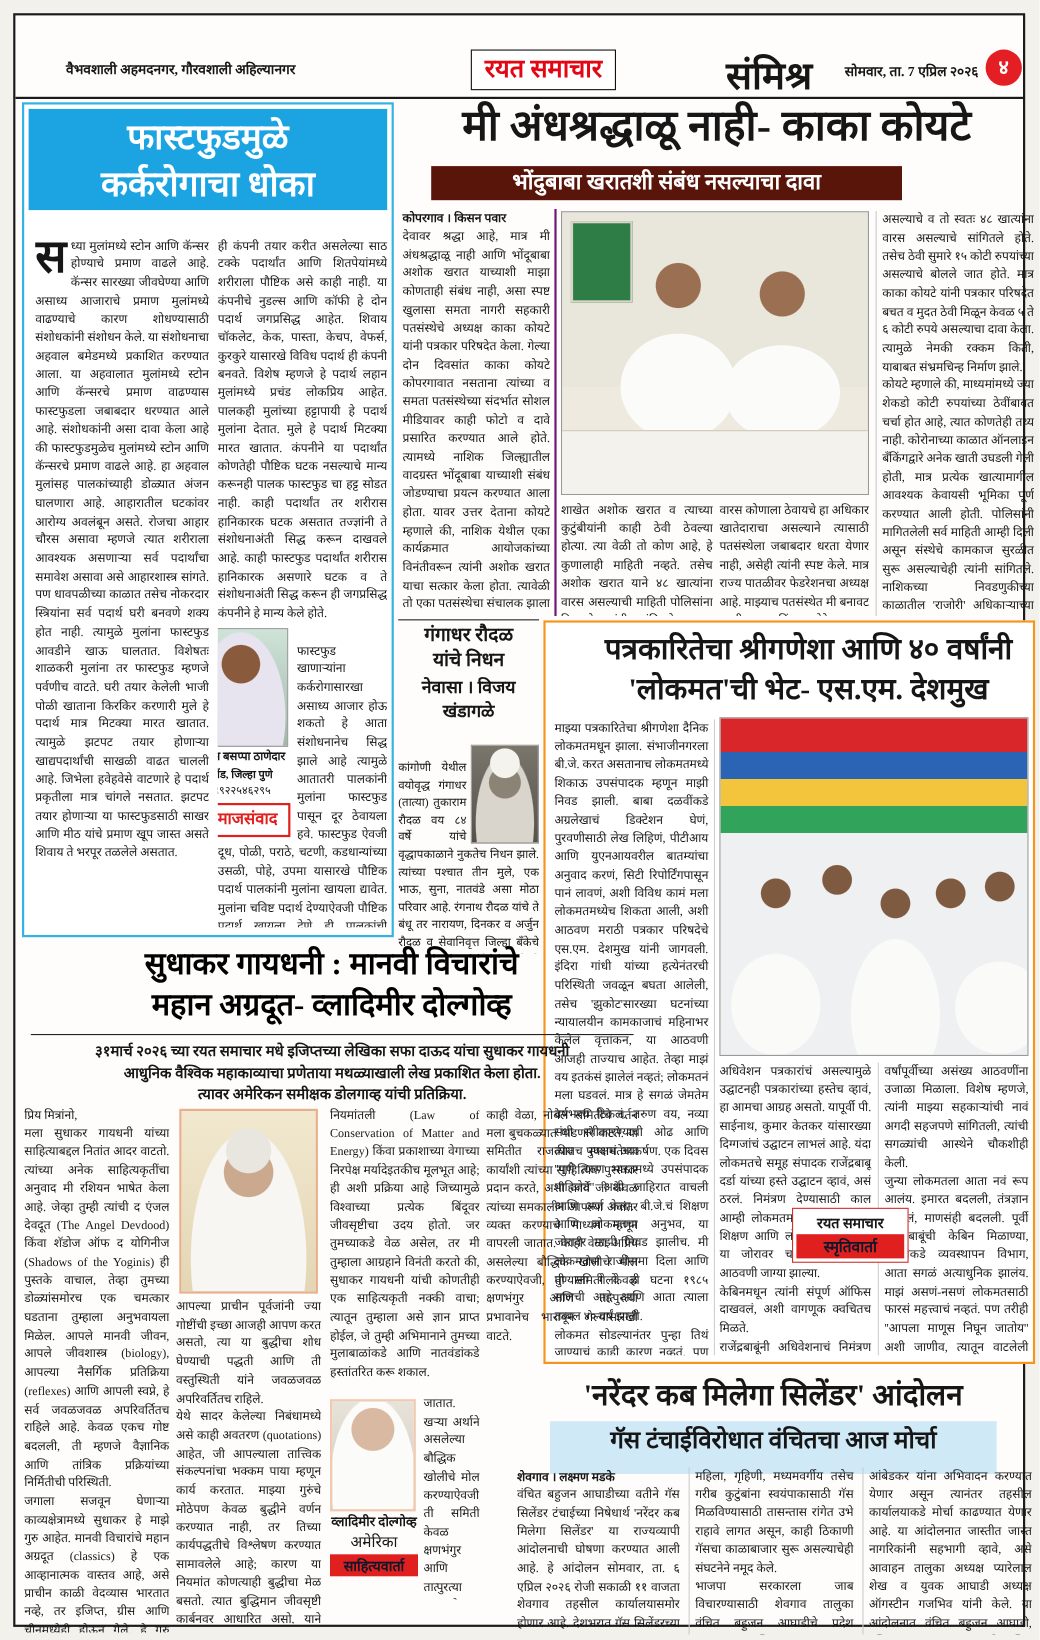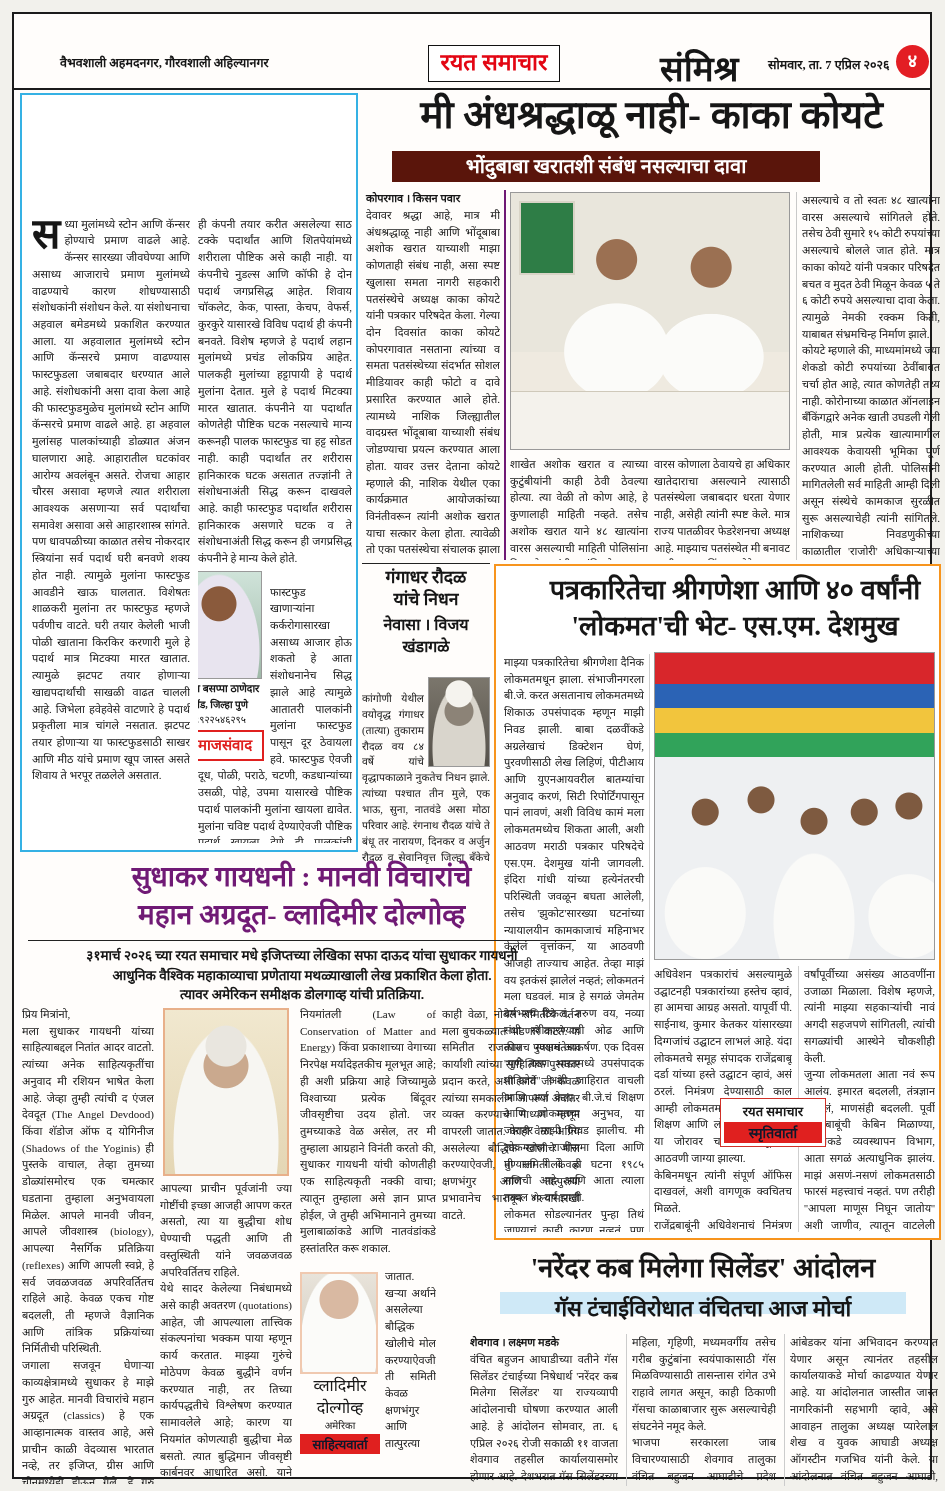--- a/index.html
+++ b/index.html
@@ -26,20 +26,23 @@
 
 <div class="abs" style="left:60px; top:54px; width:300px; font-weight:bold; font-size:12.5px;">वैभवशाली अहमदनगर, गौरवशाली अहिल्यानगर</div>
 <div class="abs mast-box" style="left:428px; top:45px; width:132px; height:37px;">रयत समाचार</div>
 <div class="abs" style="left:660px; top:44px; font-weight:bold; font-size:35px;">संमिश्र</div>
 <div class="abs" style="left:768px; top:56px; font-weight:bold; font-size:12.5px;">सोमवार, ता. 7 एप्रिल  २०२६</div>
 <div class="abs" style="left:896px; top:45px; width:33px; height:33px; border-radius:50%; background:#e31e24;
      color:#fff; font-weight:bold; font-size:18px; text-align:center; line-height:33px;">४</div>
 <div class="abs" style="left:14px; top:88px; width:917px; border-top:2px solid #1b1b1b;"></div>
 
 <div class="abs" style="left:20px; top:93px; width:338px; height:759px; border:2px solid #35b1e4; background:#fff;">
+  <div class="head-center" style="margin:4px; height:92px; background:#1ca4e2; color:#fff; font-size:32px;
+       line-height:1.35; white-space:pre-line; padding-top:4px;">फास्टफुडमुळे
+कर्करोगाचा धोका</div>
 
   <div class="col" style="position:absolute; left:10px; top:104px; width:158px; height:640px;">
     <span class="dropcap">स</span><span>ध्या मुलांमध्ये स्टोन आणि कॅन्सर होण्याचे प्रमाण वाढले आहे. कॅन्सर सारख्या जीवघेण्या आणि असाध्य आजाराचे प्रमाण मुलांमध्ये वाढण्याचे कारण शोधण्यासाठी संशोधकांनी संशोधन केले. या संशोधनाचा अहवाल बमेडमध्ये प्रकाशित करण्यात आला. या अहवालात मुलांमध्ये स्टोन आणि कॅन्सरचे प्रमाण वाढण्यास फास्टफुडला जबाबदार धरण्यात आले आहे. संशोधकांनी असा दावा केला आहे की फास्टफुडमुळेच मुलांमध्ये स्टोन आणि कॅन्सरचे प्रमाण वाढले आहे. हा अहवाल मुलांसह पालकांच्याही डोळ्यात अंजन घालणारा आहे. आहारातील घटकांवर आरोग्य अवलंबून असते. रोजचा आहार चौरस असावा म्हणजे त्यात शरीराला आवश्यक असणाऱ्या सर्व पदार्थांचा समावेश असावा असे आहारशास्त्र सांगते. पण धावपळीच्या काळात तसेच नोकरदार स्त्रियांना सर्व पदार्थ घरी बनवणे शक्य होत नाही. त्यामुळे मुलांना फास्टफुड आवडीने खाऊ घालतात. विशेषतः शाळकरी मुलांना तर फास्टफुड म्हणजे पर्वणीच वाटते. घरी तयार केलेली भाजी पोळी खाताना किरकिर करणारी मुले हे पदार्थ मात्र मिटक्या मारत खातात. त्यामुळे झटपट तयार होणाऱ्या खाद्यपदार्थांची साखळी वाढत चालली आहे. जिभेला हवेहवेसे वाटणारे हे पदार्थ प्रकृतीला मात्र चांगले नसतात. झटपट तयार होणाऱ्या या फास्टफुडसाठी साखर आणि मीठ यांचे प्रमाण खूप जास्त असते शिवाय ते भरपूर तळलेले असतात.</span>
   </div>
 
   <div class="col" style="position:absolute; left:176px; top:104px; width:154px; height:644px;">
     <span>ही कंपनी तयार करीत असलेल्या साठ टक्के पदार्थांत आणि शितपेयांमध्ये शरीराला पौष्टिक असे काही नाही. या कंपनीचे नुडल्स आणि कॉफी हे दोन पदार्थ जगप्रसिद्ध आहेत. शिवाय चॉकलेट, केक, पास्ता, केचप, वेफर्स, कुरकुरे यासारखे विविध पदार्थ ही कंपनी बनवते. विशेष म्हणजे हे पदार्थ लहान मुलांमध्ये प्रचंड लोकप्रिय आहेत. पालकही मुलांच्या हट्टापायी हे पदार्थ मुलांना देतात. मुले हे पदार्थ मिटक्या मारत खातात. कंपनीने या पदार्थांत कोणतेही पौष्टिक घटक नसल्याचे मान्य करूनही पालक फास्टफुड चा हट्ट सोडत नाही. काही पदार्थांत तर शरीरास हानिकारक घटक असतात तज्ज्ञांनी ते संशोधनाअंती सिद्ध करून दाखवले आहे. काही फास्टफुड पदार्थांत शरीरास हानिकारक असणारे घटक व ते संशोधनाअंती सिद्ध करून ही जगप्रसिद्ध कंपनीने हे मान्य केले होते.</span>
     <div style="float:left; width:88px; margin:4px 6px 2px -22px; white-space:normal; text-align:center;">
       <div class="photo" style="width:86px; height:108px; background:
            radial-gradient(circle at 50% 30%, #8a5a3c 0 17px, transparent 18px),
@@ -118,21 +121,21 @@
   <div class="col" style="position:absolute; left:302px; top:400px; width:137px; height:266px; border-left:1px solid #cfcfcf; padding-left:5px;">वर्षांपूर्वीच्या असंख्य आठवणींना उजाळा मिळाला. विशेष म्हणजे, त्यांनी माझ्या सहकाऱ्यांची नावं अगदी सहजपणे सांगितली, त्यांची सगळ्यांची आस्थेने चौकशीही केली.
 जुन्या लोकमतला आता नवं रूप आलंय. इमारत बदलली, तंत्रज्ञान बदललं, माणसंही बदलली. पूर्वी राजेंद्रबाबूंची केबिन मिळाण्या, उजवीकडे व्यवस्थापन विभाग, आता सगळं अत्याधुनिक झालंय. माझं असणं-नसणं लोकमतसाठी फारसं महत्त्वाचं नव्हतं. पण तरीही ''आपला माणूस निघून जातोय'' अशी जाणीव, त्यातून वाटलेली खंत, हेच लोकमतच्या मनाचं मोठेपण. लोकमतमध्ये माझे अनेक स्नेही तिथेच भेटले आणि तिथून निघता निघता झाले. याचा आनंद यात्रेचा अर्थ पुन्हा, लोकमतची माणसं जपली, जोडली! राजेंद्रबाबू, मनापासून आभार!</div>
 
   <div style="position:absolute; left:224px; top:532px; width:106px; background:#fff; border:1.5px solid #d03028;
        text-align:center; padding:3px;">
     <div style="font-weight:bold; font-size:13px;">रयत समाचार</div>
     <div class="tag-red-fill" style="font-size:14px; margin-top:2px; padding:1px 0;">स्मृतिवार्ता</div>
   </div>
 </div>
 
-<div class="abs head-center" style="left:20px; top:858px; width:563px; color:#701a75; font-size:28px; line-height:1.35; white-space:pre-line;">सुधाकर गायधनी : मानवी विचारांचे
+<div class="abs head-center" style="left:20px; top:858px; width:563px; color:#000000; font-size:28px; line-height:1.35; white-space:pre-line;">सुधाकर गायधनी : मानवी विचारांचे
 महान अग्रदूत- व्लादिमीर दोल्गोव्ह</div>
 <div class="abs head-center rule-top" style="left:28px; top:940px; width:548px; font-size:13.5px; line-height:1.45;
      white-space:pre-line; padding-top:5px;">३१मार्च २०२६ च्या रयत समाचार मधे इजिप्तच्या लेखिका सफा दाऊद यांचा सुधाकर गायधनी
 आधुनिक वैश्विक महाकाव्याचा प्रणेताया मथळ्याखाली लेख प्रकाशित केला होता.
 त्यावर अमेरिकन समीक्षक डोलगाव्ह यांची प्रतिक्रिया.</div>
 
 <div class="abs col" style="left:22px; top:1006px; width:132px; height:478px;">प्रिय मित्रांनो,
 मला सुधाकर गायधनी यांच्या साहित्याबद्दल नितांत आदर वाटतो. त्यांच्या अनेक साहित्यकृतींचा अनुवाद मी रशियन भाषेत केला आहे. जेव्हा तुम्ही त्यांची द एंजल देवदूत (The Angel Devdood) किंवा शॅडोज ऑफ द योगिनीज (Shadows of the Yoginis) ही पुस्तके वाचाल, तेव्हा तुमच्या डोळ्यांसमोरच एक चमत्कार घडताना तुम्हाला अनुभवायला मिळेल. आपले मानवी जीवन, आपले जीवशास्त्र (biology), आपल्या नैसर्गिक प्रतिक्रिया (reflexes) आणि आपली स्वप्ने, हे सर्व जवळजवळ अपरिवर्तितच राहिले आहे. केवळ एकच गोष्ट बदलली, ती म्हणजे वैज्ञानिक आणि तांत्रिक प्रक्रियांच्या निर्मितीची परिस्थिती.
 जगाला सजवून घेणाऱ्या काव्यक्षेत्रामध्ये सुधाकर हे माझे गुरु आहेत. मानवी विचारांचे महान अग्रदूत (classics) हे एक आव्हानात्मक वास्तव आहे, असे प्राचीन काळी वेदव्यास भारतात नव्हे, तर इजिप्त, ग्रीस आणि चीनमध्येही होऊन गेले. हे गुरु आपल्या इच्छा, आपली क्षमता आणि आपली आंतरिक ऊर्जा यांना स्वतःच्या विचारसरणीशी सहज जोडत असतात.</div>
 
@@ -146,31 +149,31 @@
 येथे सादर केलेल्या निबंधामध्ये असे काही अवतरण (quotations) आहेत, जी आपल्याला तात्त्विक संकल्पनांचा भक्कम पाया म्हणून कार्य करतात. माझ्या गुरुंचे मोठेपण केवळ बुद्धीने वर्णन करण्यात नाही, तर तिच्या कार्यपद्धतीचे विश्लेषण करण्यात सामावलेले आहे; कारण या नियमांत कोणत्याही बुद्धीचा मेळ बसतो. त्यात बुद्धिमान जीवसृष्टी कार्बनवर आधारित असो, याने सिलिकॉनवर आधारित, याने काहीसे फरक पडत नाही; ती संकल्पना त्यांना आणि आपल्याला दोघांनाही सारखीच लागू होते. ही एक वैश्विक (विश्वशास्त्रीय) प्रक्रिया आहे, जी द्रव्य आणि ऊर्जा अक्षय्यतेच्या</div>
 </div>
 
 <div class="abs" style="left:300px; top:1006px; width:136px; height:478px;">
   <div class="col" style="height:262px;">नियमांतली (Law of Conservation of Matter and Energy) किंवा प्रकाशाच्या वेगाच्या निरपेक्ष मर्यादेइतकीच मूलभूत आहे; ही अशी प्रक्रिया आहे जिच्यामुळे विश्वाच्या प्रत्येक बिंदूवर जीवसृष्टीचा उदय होतो. जर तुमच्याकडे वेळ असेल, तर मी तुम्हाला आग्रहाने विनंती करतो की, सुधाकर गायधनी यांची कोणतीही एक साहित्यकृती नक्की वाचा; त्यातून तुम्हाला असे ज्ञान प्राप्त होईल, जे तुम्ही अभिमानाने तुमच्या मुलाबाळांकडे आणि नातवंडांकडे हस्तांतरित करू शकाल.</div>
   <div style="float:left; width:80px; margin:4px 5px 2px 0; text-align:center;">
     <div class="photo" style="width:78px; height:102px; border:2px solid #f0c9b0; background:
          radial-gradient(circle at 50% 26%, #d9b9a2 0 19px, transparent 20px),
          radial-gradient(ellipse at 50% 74%, #fbfbf9 0 38px, transparent 39px),
          linear-gradient(#e8e3da, #cfc8bb);"></div>
-    <div style="font-size:16px; font-weight:normal;">व्लादिमीर दोल्गोव्ह</div>
-    <div style="font-size:10px;">अमेरिका</div>
+    <div style="font-size:12px; font-weight:bold;">व्लादिमीर दोल्गोव्ह</div>
+    <div style="font-size:14px;">अमेरिका</div>
     <div class="tag-red-fill" style="font-size:13px; margin-top:2px; padding:1px 0;">साहित्यवार्ता</div>
   </div>
   <div class="col" style="height:186px;">जातात. खऱ्या अर्थाने असलेल्या बौद्धिक खोलीचे मोल करण्याऐवजी, ती समिती केवळ क्षणभंगुर आणि तात्पुरत्या प्रभावानेच भारावून गेल्यासारखी वाटते. मला अशी शंका येते की, आपल्या या आधुनिक नोबेल समितीकडून खुद्द सॉक्रेटिस यांनाही कदाचित पुरस्कार मिळाला नसता. सुधाकर यांचे साहित्य वाचा; आणि मग तुम्हीच तुमच्या स्वतः- च्या भविष्याचे द्रष्टे (prophet) बनाल.</div>
 </div>
 
 <div class="abs col" style="left:442px; top:1006px; width:138px; height:232px;">काही वेळा, नोबेल समितीचे वर्तन मला बुचकळ्यात पाडणारे वाटते. या समितीत राजकीय स्वक्षमतेच्या कार्यांशी त्यांच्या साहित्यिक पुरस्कार प्रदान करते, अशी कार्ये जी केवळ त्यांच्या समकालीन आपल्या अवांतर व्यक्त करण्याचे माध्यम म्हणून वापरली जातात. काही वेळा अप्रिय असलेल्या बौद्धिक खोलीचे मोल करण्याऐवजी, ती समिती केवळ क्षणभंगुर आणि तात्पुरत्या प्रभावानेच भारावून गेल्यासारखी वाटते.</div>
 
 <div class="abs head-center" style="left:465px; top:1248px; width:476px; font-size:27px;">'नरेंदर कब मिलेगा सिलेंडर' आंदोलन</div>
-<div class="abs head-center" style="left:500px; top:1292px; width:406px; height:22px; background:#cfe9f7;
+<div class="abs head-center" style="left:500px; top:1292px; width:406px; height:48px; background:#cfe9f7;
      font-size:22px; line-height:34px;">गॅस टंचाईविरोधात वंचितचा आज मोर्चा</div>
 
 <div class="abs" style="left:470px; top:1334px; width:148px; height:152px;">
   <div class="byline">शेवगाव । लक्ष्मण मडके</div>
   <div class="col" style="height:132px;">वंचित बहुजन आघाडीच्या वतीने गॅस सिलेंडर टंचाईच्या निषेधार्थ 'नरेंदर कब मिलेगा सिलेंडर' या राज्यव्यापी आंदोलनाची घोषणा करण्यात आली आहे. हे आंदोलन सोमवार, ता. ६ एप्रिल २०२६ रोजी सकाळी ११ वाजता शेवगाव तहसील कार्यालयासमोर होणार आहे. देशभरात गॅस सिलेंडरच्या टंचाईमुळे सर्वसामान्य नागरिकांना मोठ्या अडचणींचा सामना करावा लागत असल्याचा आरोप वंचित बहुजन आघाडीने केला.</div>
 </div>
 <div class="abs col" style="left:626px; top:1334px; width:150px; height:152px; border-left:1px solid #cccccc; padding-left:5px;">महिला, गृहिणी, मध्यमवर्गीय तसेच गरीब कुटुंबांना स्वयंपाकासाठी गॅस मिळविण्यासाठी तासन्तास रांगेत उभे राहावे लागत असून, काही ठिकाणी गॅसचा काळाबाजार सुरू असल्याचेही संघटनेने नमूद केले.
 भाजपा सरकारला जाब विचारण्यासाठी शेवगाव तालुका वंचित बहुजन आघाडीचे प्रदेश उपाध्यक्ष प्रा. किसन चव्हाण यांच्या नेतृत्वाखाली हे आंदोलन होणार आहे. आंदोलनापूर्वी सकाळी १० वाजता आंबेडकर चौक येथे डॉ. बाबासाहेब</div>
 <div class="abs col" style="left:784px; top:1334px; width:154px; height:152px; border-left:1px solid #cccccc; padding-left:5px;">आंबेडकर यांना अभिवादन करण्यात येणार असून त्यानंतर तहसील कार्यालयाकडे मोर्चा काढण्यात येणार आहे. या आंदोलनात जास्तीत जास्त नागरिकांनी सहभागी व्हावे, असे आवाहन तालुका अध्यक्ष प्यारेलाल शेख व युवक आघाडी अध्यक्ष ऑगस्टीन गजभिव यांनी केले. या आंदोलनात वंचित बहुजन आघाडी, वंचित बहुजन युवक आघाडी, वंचित बहुजन महिला आघाडी तसेच भारतीय बौद्ध महासभा या संघटनांचा सहभाग राहणार आहे.</div>
 

